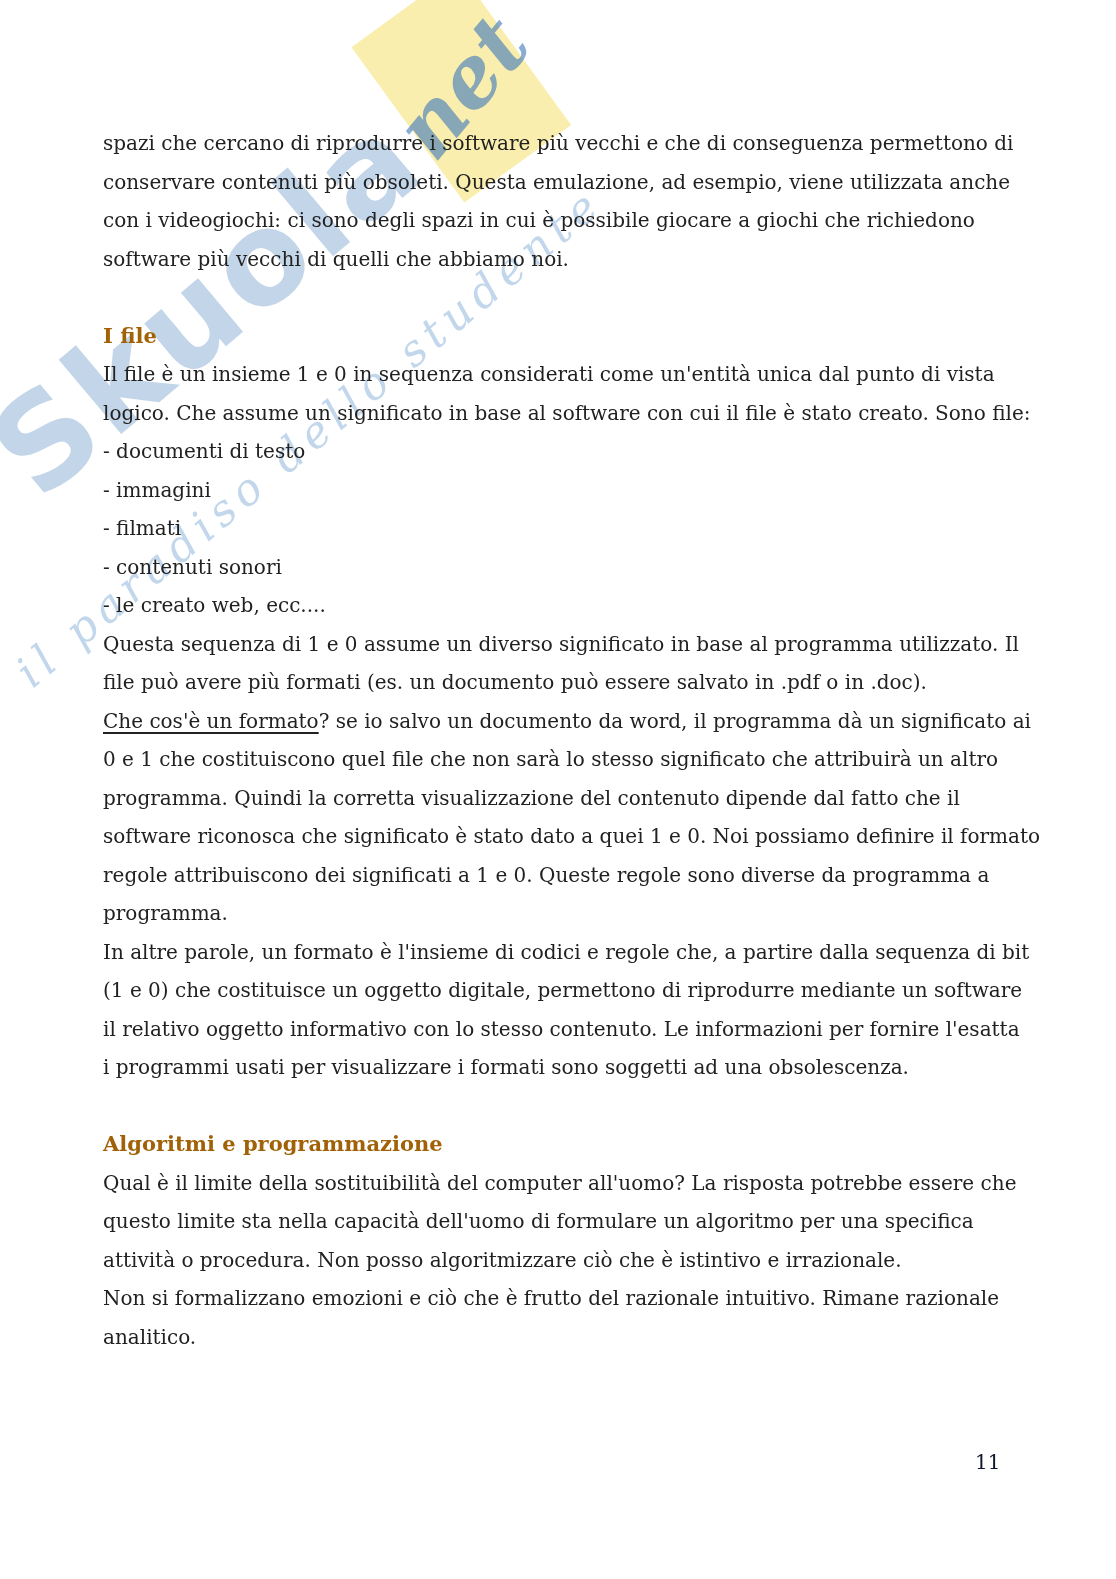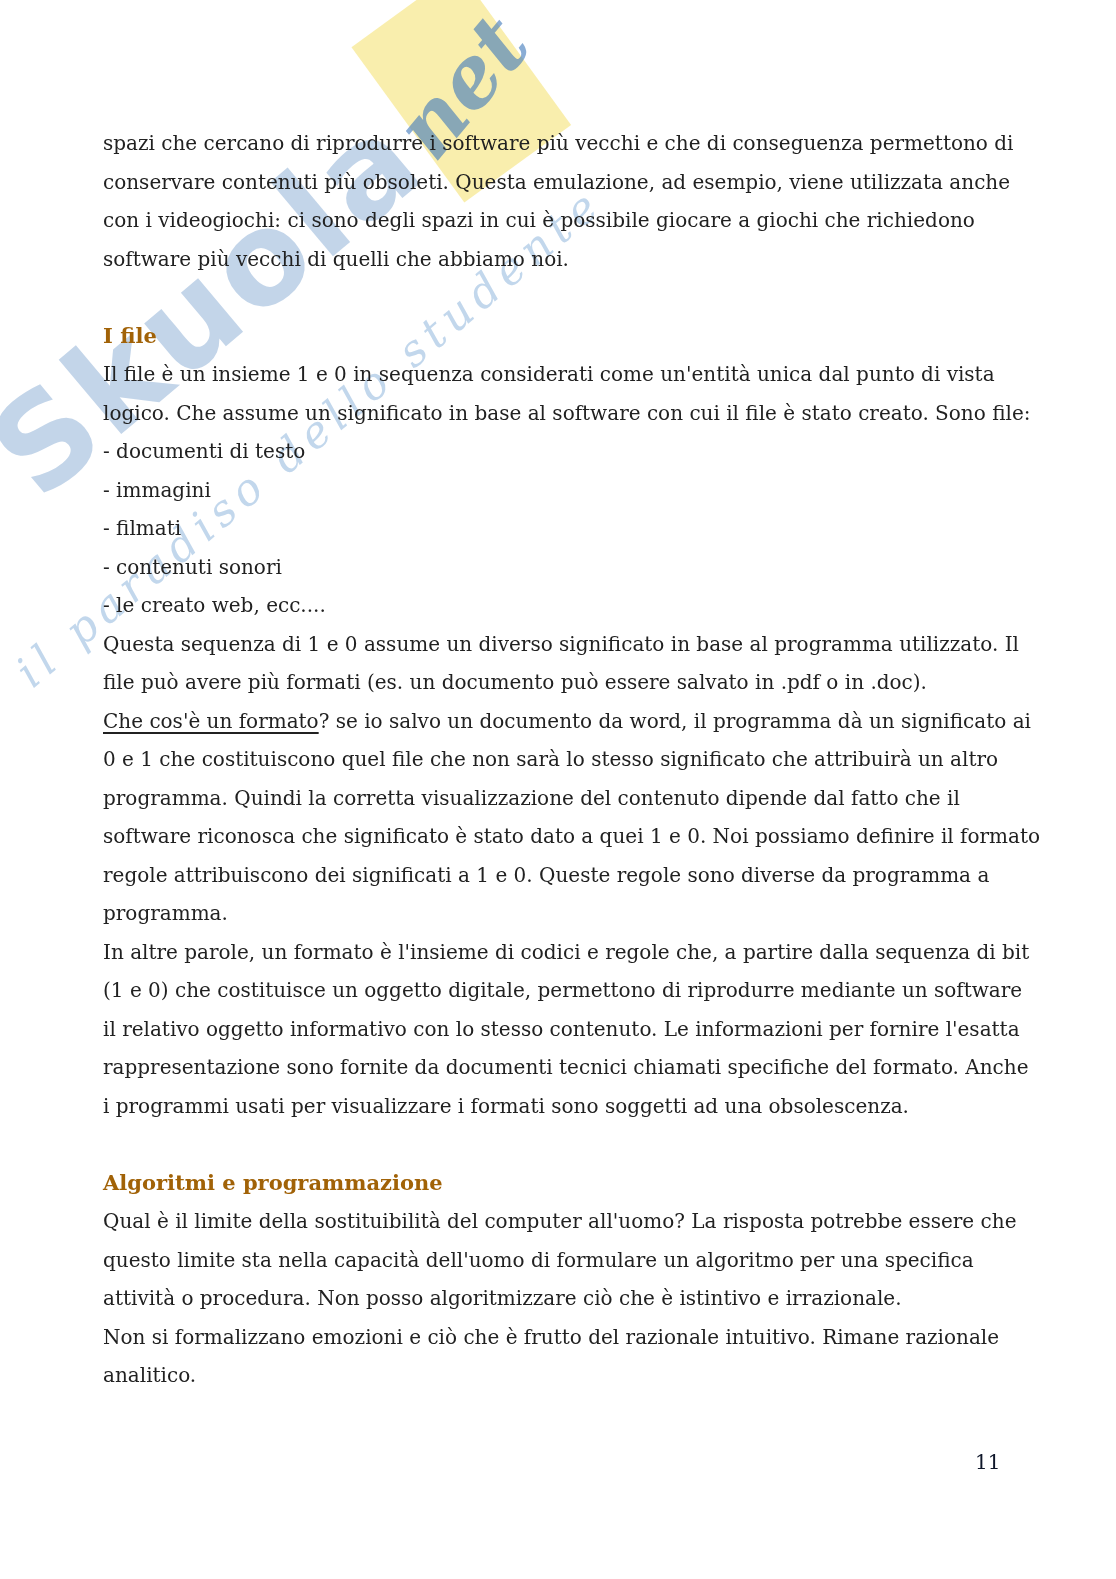--- a/index.html
+++ b/index.html
@@ -145,21 +145,20 @@
       <div class="line">file può avere più formati (es. un documento può essere salvato in .pdf o in .doc).</div>
       <div class="line"><span class="u">Che cos'è un formato</span><span>? se io salvo un documento da word, il programma dà un significato ai</span></div>
       <div class="line">0 e 1 che costituiscono quel file che non sarà lo stesso significato che attribuirà un altro</div>
       <div class="line">programma. Quindi la corretta visualizzazione del contenuto dipende dal fatto che il</div>
       <div class="line">software riconosca che significato è stato dato a quei 1 e 0. Noi possiamo definire il formato</div>
       <div class="line">regole attribuiscono dei significati a 1 e 0. Queste regole sono diverse da programma a</div>
       <div class="line">programma.</div>
       <div class="line">In altre parole, un formato è l'insieme di codici e regole che, a partire dalla sequenza di bit</div>
       <div class="line">(1 e 0) che costituisce un oggetto digitale, permettono di riprodurre mediante un software</div>
       <div class="line">il relativo oggetto informativo con lo stesso contenuto. Le informazioni per fornire l'esatta</div>
-      <div class="line">rappresentazione sono fornite da documenti tecnici chiamati specifiche del formato. Anche</div>
       <div class="line">i programmi usati per visualizzare i formati sono soggetti ad una obsolescenza.</div>
       <div class="line gap"></div>
       <div class="line heading">Algoritmi e programmazione</div>
       <div class="line">Qual è il limite della sostituibilità del computer all'uomo? La risposta potrebbe essere che</div>
       <div class="line">questo limite sta nella capacità dell'uomo di formulare un algoritmo per una specifica</div>
       <div class="line">attività o procedura. Non posso algoritmizzare ciò che è istintivo e irrazionale.</div>
       <div class="line">Non si formalizzano emozioni e ciò che è frutto del razionale intuitivo. Rimane razionale</div>
       <div class="line">analitico.</div>
     </div>
 

